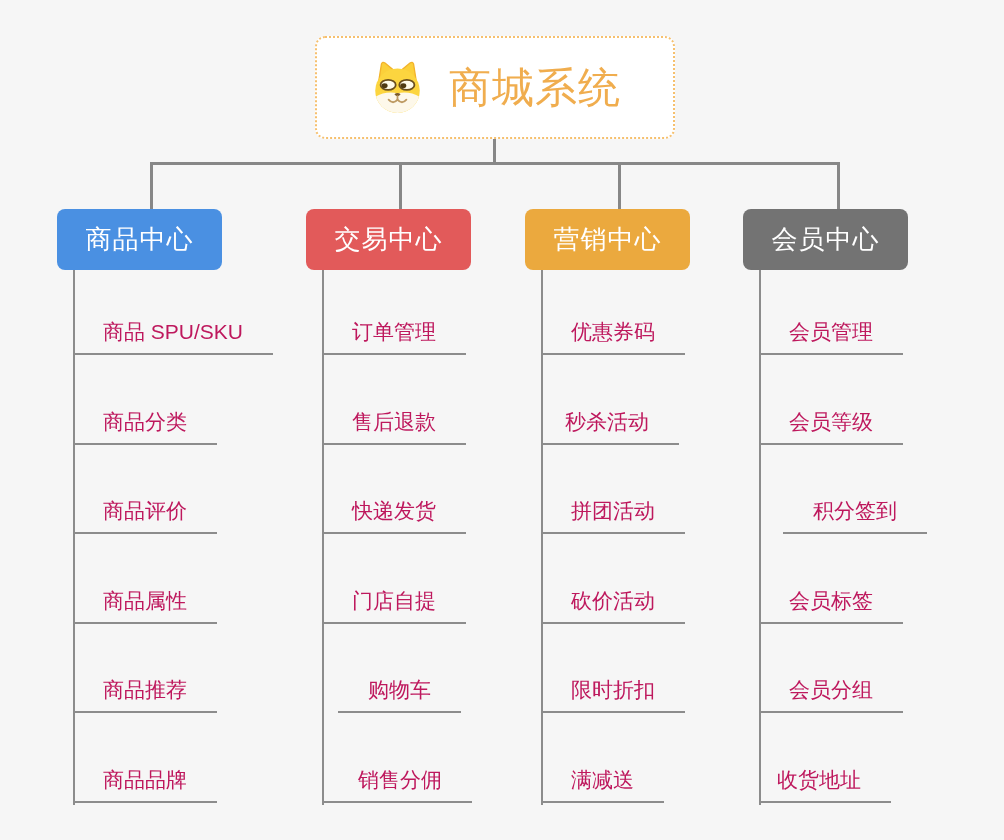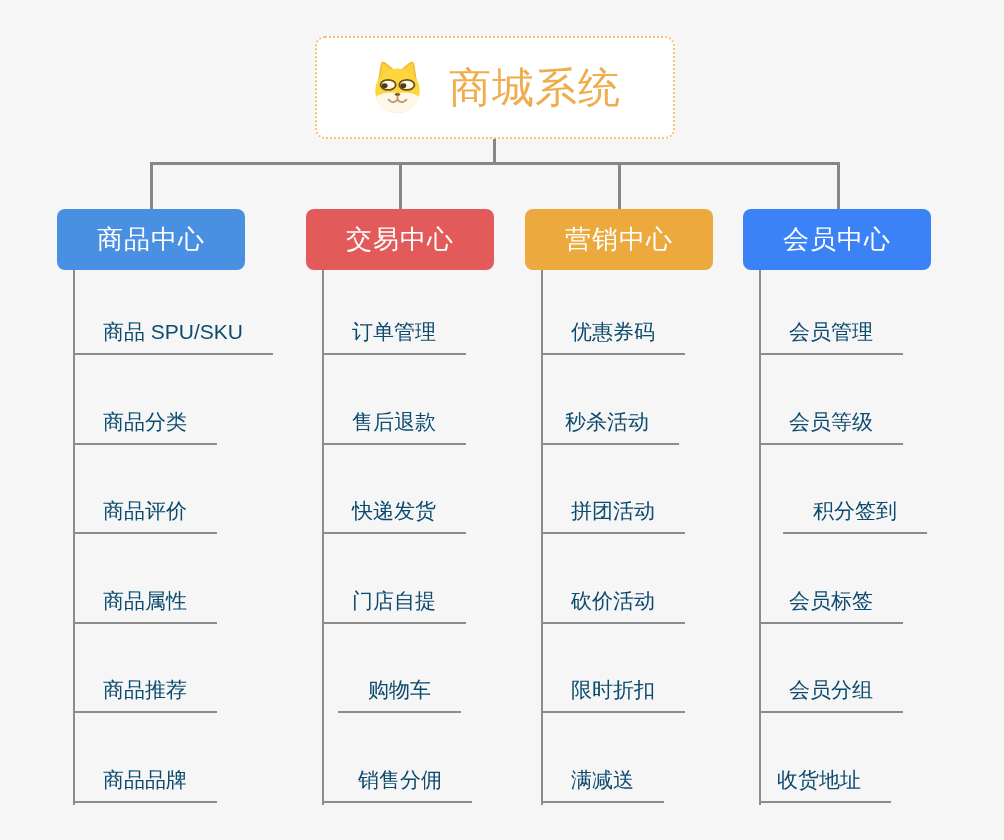--- a/index.html
+++ b/index.html
@@ -44,21 +44,21 @@
   .root-stub   { left: 493px; top: 137px; width: 3px;  height: 27px; }
   .h-line      { left: 150px; top: 162px; width: 689px; height: 3px; }
   .stub-0      { left: 150px; top: 162px; width: 3px;  height: 48px; }
   .stub-1      { left: 399px; top: 162px; width: 3px;  height: 48px; }
   .stub-2      { left: 618px; top: 162px; width: 3px;  height: 48px; }
   .stub-3      { left: 837px; top: 162px; width: 3px;  height: 48px; }
   
   .branch-header {
     position: absolute;
     top: 209px;
-    width: 188px; height: 61px;
+    width: 165px; height: 61px;
     border-radius: 8px;
     display: flex;
     align-items: center;
     justify-content: center;
     color: #ffffff;
     font-size: 26px;
     letter-spacing: 1px;
     white-space: nowrap;
     cursor: pointer;
   }
@@ -68,21 +68,21 @@
     top: 270px;
     width: 2px; height: 535px;
     background: #8c8c8c;
   }
   .leaf-node {
     position: absolute;
     padding: 0 30px 6px 30px;
     border-bottom: 2px solid #8c8c8c;
     font-size: 21px;
     line-height: 30px;
-    color: #0c4a6e;
+    color: #be185d;
     white-space: nowrap;
     cursor: pointer;
   }
 </style>
 </head>
 <body>
 
 <div id="canvas">
 
   <div class="line root-stub"></div>
@@ -140,21 +140,21 @@
       <div class="leaf-node" style="left: 338px; top: 675px;">购物车</div>
       <div class="leaf-node" style="left: 322px; top: 765px; padding-left: 36px;">销售分佣</div>
       <div class="branch-header" style="left: 525px; background: rgb(235, 169, 62);">营销中心</div>
       <div class="col-vline" style="left: 541px;"></div>
       <div class="leaf-node" style="left: 541px; top: 317px;">优惠券码</div>
       <div class="leaf-node" style="left: 541px; top: 407px; padding-left: 24px;">秒杀活动</div>
       <div class="leaf-node" style="left: 541px; top: 496px;">拼团活动</div>
       <div class="leaf-node" style="left: 541px; top: 586px;">砍价活动</div>
       <div class="leaf-node" style="left: 541px; top: 675px;">限时折扣</div>
       <div class="leaf-node" style="left: 541px; top: 765px;">满减送</div>
-      <div class="branch-header" style="left: 743px; background: #3b82f6;">会员中心</div>
+      <div class="branch-header" style="left: 743px; background: #737373;">会员中心</div>
       <div class="col-vline" style="left: 759px;"></div>
       <div class="leaf-node" style="left: 759px; top: 317px;">会员管理</div>
       <div class="leaf-node" style="left: 759px; top: 407px;">会员等级</div>
       <div class="leaf-node" style="left: 759px; top: 496px; margin-left: 24px;">积分签到</div>
       <div class="leaf-node" style="left: 759px; top: 586px;">会员标签</div>
       <div class="leaf-node" style="left: 759px; top: 675px;">会员分组</div>
       <div class="leaf-node" style="left: 759px; top: 765px; padding-left: 18px;">收货地址</div>
     </div>
 
 </div>

